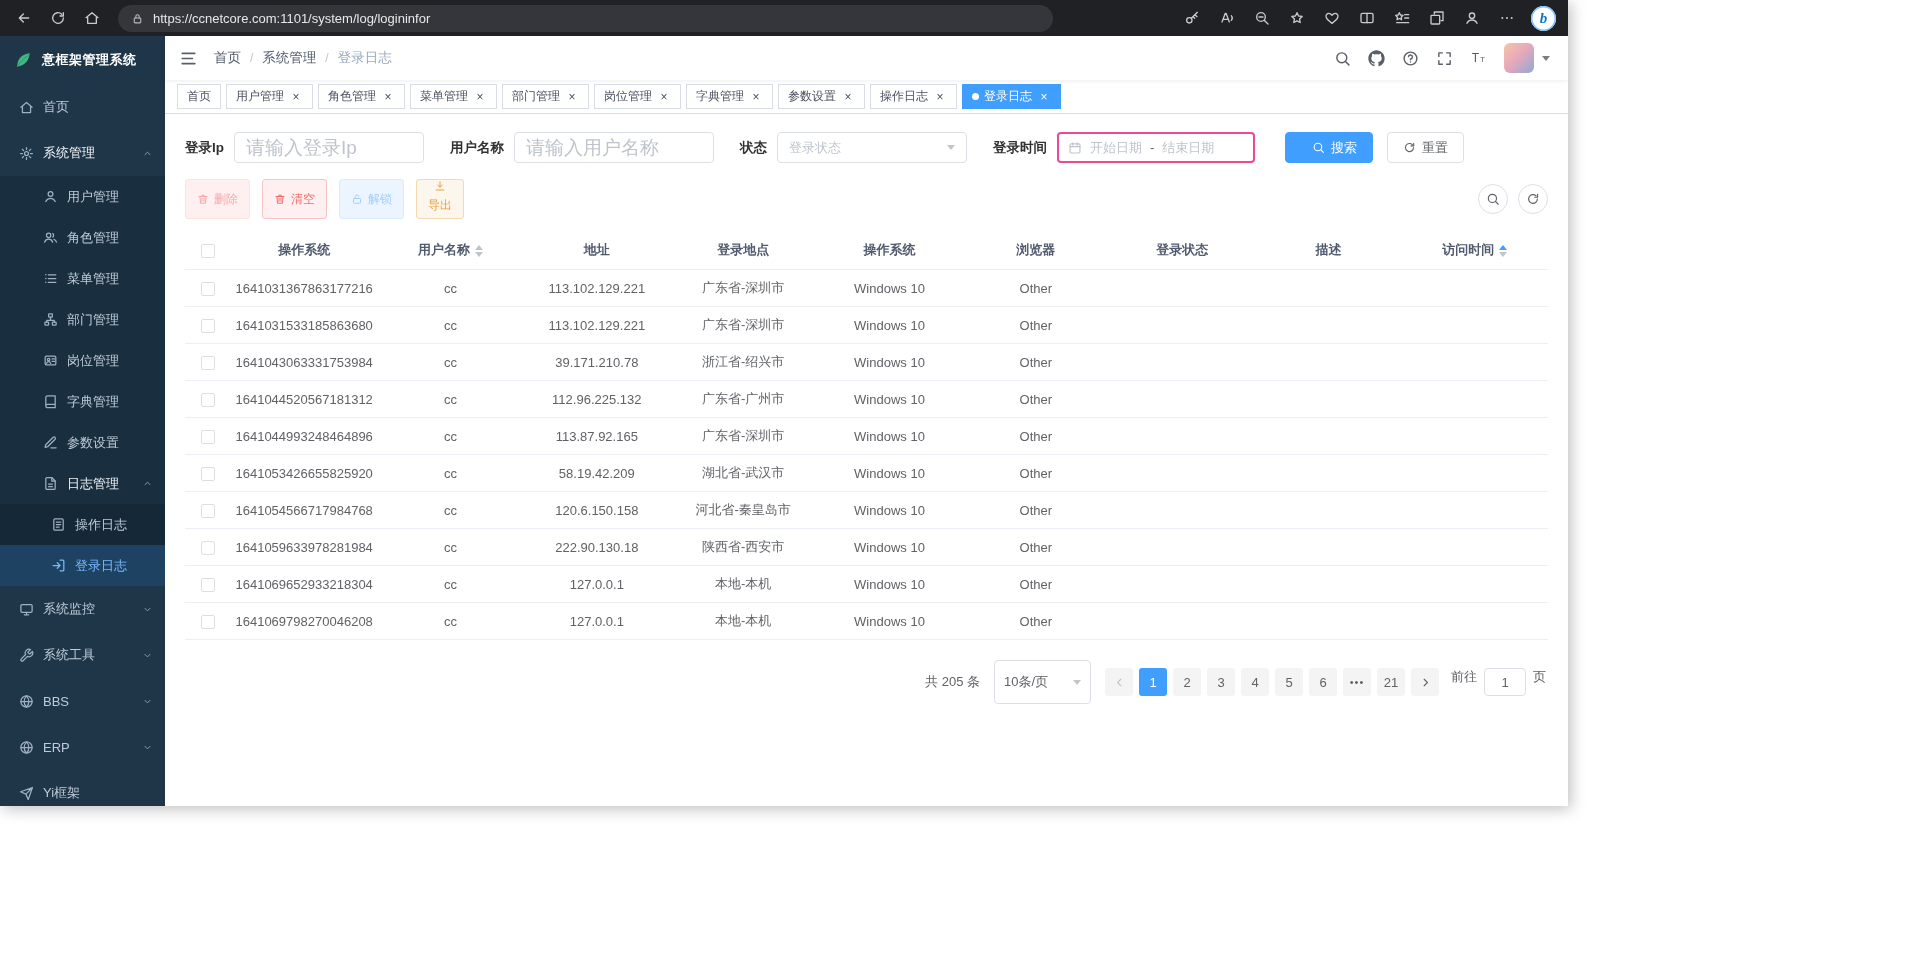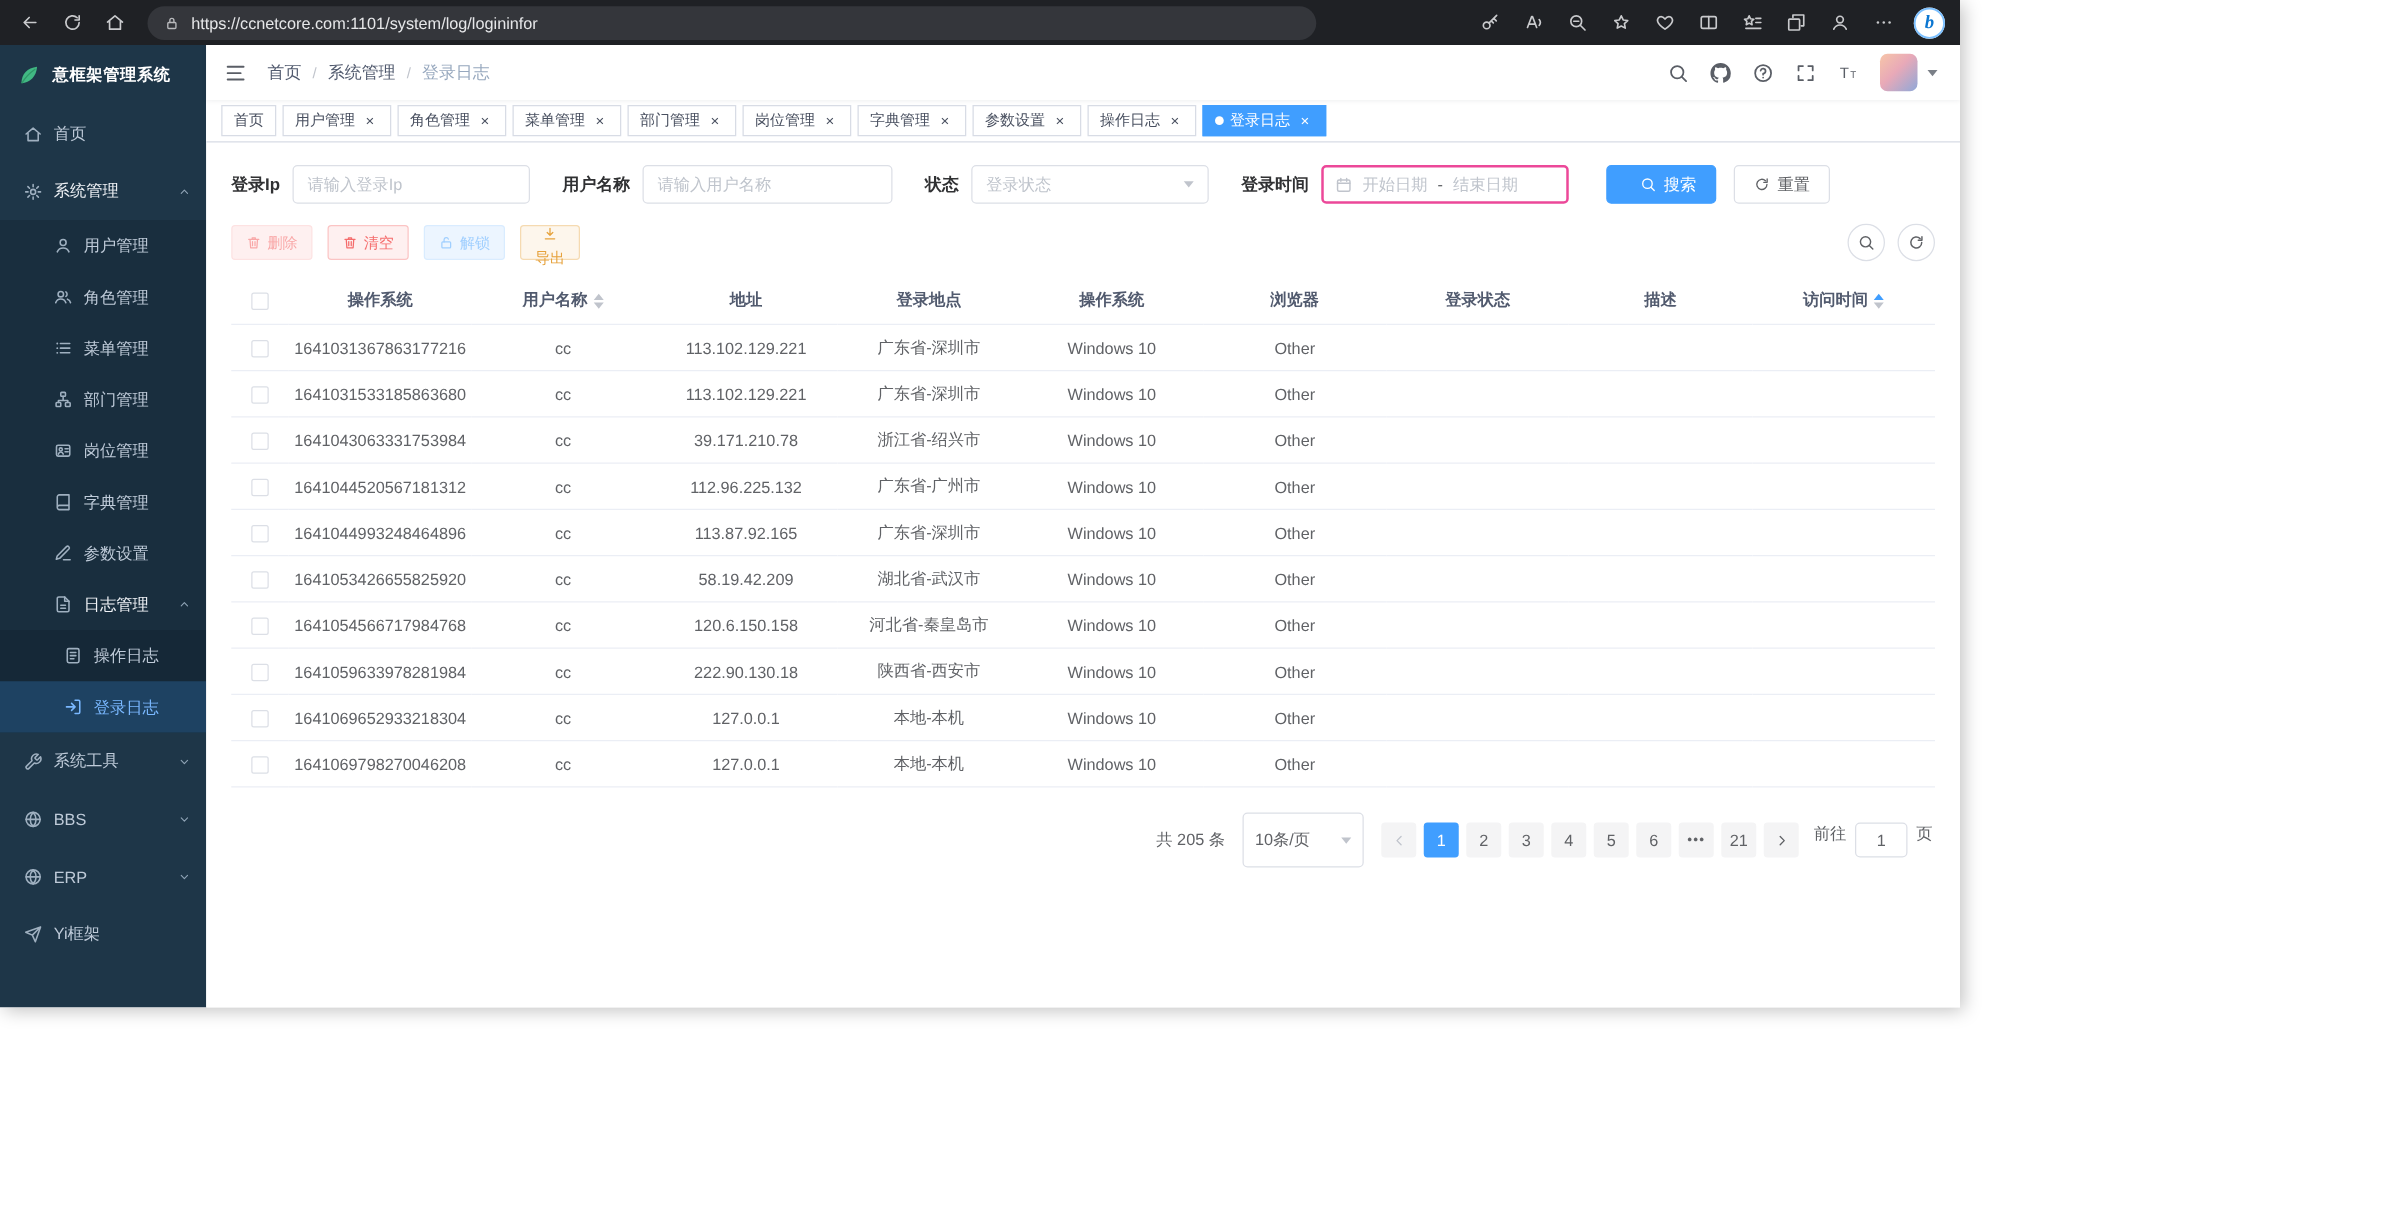--- a/index.html
+++ b/index.html
@@ -60,37 +60,37 @@
   .tab{display:inline-flex;align-items:center;gap:5px;height:25px;padding:0 9px;border:1px solid #d8dce5;background:#fff;color:#495060;font-size:12px;cursor:pointer;white-space:nowrap;}
   .tab.active{background:#409eff;border-color:#409eff;color:#fff;}
   .tab-dot{width:7px;height:7px;border-radius:50%;background:#fff;display:inline-block;}
   .tab-close{font-size:12px;width:14px;height:14px;display:inline-flex;align-items:center;justify-content:center;border-radius:50%;}
 
   
   .content{flex:1;padding:14px 20px 0;overflow:hidden;}
   .filters{display:flex;align-items:center;margin:4px 0 16px;}
   .f-group{display:flex;align-items:center;margin-right:26px;}
   .f-label{font-size:13.5px;font-weight:bold;color:#303133;margin-right:10px;white-space:nowrap;}
-  .text-input{height:31px;border:1px solid #dcdfe6;border-radius:4px;padding:0 11px;font-size:13px;color:#0c4a6e;outline:none;background:#fff;}
+  .text-input{height:31px;border:1px solid #dcdfe6;border-radius:4px;padding:0 11px;font-size:19px;color:#0c4a6e;outline:none;background:#fff;}
   .text-input::placeholder{color:#bfc4cc;}
   .w-ip{width:190px;}.w-name{width:200px;}
   .select-box{width:190px;height:31px;border:1px solid #dcdfe6;border-radius:4px;display:flex;align-items:center;justify-content:space-between;padding:0 11px;font-size:13px;color:#bfc4cc;cursor:pointer;background:#fff;}
   .select-caret{width:0;height:0;border-left:4.5px solid transparent;border-right:4.5px solid transparent;border-top:5px solid #c0c4cc;}
   .date-box{width:198px;height:31px;border:2px solid #ec4899;border-radius:4px;display:flex;align-items:center;gap:8px;padding:0 9px;font-size:13px;color:#bfc4cc;cursor:pointer;background:#fff;white-space:nowrap;}
   .date-box .sep{color:#606266;}
   .date-box .icon{color:#c0c4cc;font-size:14px;}
   .btn{display:inline-flex;align-items:center;gap:6px;height:31px;padding:0 15px;border-radius:4px;border:1px solid #dcdfe6;background:#fff;color:#606266;font-size:13px;cursor:pointer;white-space:nowrap;}
   .btn .icon{font-size:13px;}
   .btn-search{background:#409eff;border-color:#409eff;color:#fff;margin-left:4px;padding-left:26px;}
   .btn-reset{margin-left:14px;}
 
   
   .toolbar{display:flex;align-items:center;margin-bottom:12px;}
   .tb-buttons{display:flex;align-items:center;}
-  .tb-btn{display:inline-flex;align-items:center;gap:5px;height:28px;padding:0 11px;border-radius:3px;font-size:12px;margin-right:12px;border:1px solid transparent;cursor:pointer;font-family:inherit;}
+  .tb-btn{display:inline-flex;align-items:center;gap:5px;height:40px;padding:0 11px;border-radius:3px;font-size:12px;margin-right:12px;border:1px solid transparent;cursor:pointer;font-family:inherit;}
   .tb-btn .icon{font-size:12px;}
   .style-danger-disabled{background:#fef0f0;border-color:#fde2e2;color:#f9a7a7;cursor:not-allowed;}
   .style-danger{background:#fef0f0;border-color:#fbc4c4;color:#f56c6c;}
   .style-primary-disabled{background:#ecf5ff;border-color:#d9ecff;color:#a0cfff;cursor:not-allowed;}
   .style-warning{background:#fdf6ec;border-color:#f5dab1;color:#e6a23c;flex-direction:column;}
   .tb-right{margin-left:auto;display:flex;gap:10px;}
   .mini-btn{width:30px;height:30px;border:1px solid #dcdfe6;border-radius:50%;display:flex;align-items:center;justify-content:center;color:#606266;cursor:pointer;background:#fff;}
   .mini-btn .icon{font-size:14px;}
 
   
@@ -370,20 +370,34 @@
               </div>
               <div class="menu-item lvl3 active">
                 <span class="icon mi-icon">
                   <svg viewBox="0 0 24 24" fill="none" stroke="currentColor" stroke-width="2" stroke-linecap="round" stroke-linejoin="round">
                     <path d="M14.5 3.5h4.5a1.5 1.5 0 0 1 1.5 1.5v14a1.5 1.5 0 0 1-1.5 1.5h-4.5M10 16.5L14.5 12 10 7.5M14.5 12h-11"></path>
                   </svg>
                 </span>
                 <span class="mi-label">登录日志</span>
               </div>
             </div>
+          </div>
+          <div class="menu-item lvl1">
+            <span class="icon mi-icon">
+              <svg viewBox="0 0 24 24" fill="none" stroke="currentColor" stroke-width="2" stroke-linecap="round" stroke-linejoin="round">
+                <rect x="3" y="4" width="18" height="12.5" rx="2"></rect>
+                <path d="M8.5 20.5h7M12 16.5v4"></path>
+              </svg>
+            </span>
+            <span class="mi-label">系统监控</span>
+            <span class="icon mi-caret">
+              <svg viewBox="0 0 24 24" fill="none" stroke="currentColor" stroke-width="2" stroke-linecap="round" stroke-linejoin="round">
+                <path d="M6.5 9.5L12 15l5.5-5.5"></path>
+              </svg>
+            </span>
           </div>
           <div class="menu-item lvl1">
             <span class="icon mi-icon">
               <svg viewBox="0 0 24 24" fill="none" stroke="currentColor" stroke-width="2" stroke-linecap="round" stroke-linejoin="round">
                 <path d="M14.7 6.3a1 1 0 0 0 0 1.4l1.6 1.6a1 1 0 0 0 1.4 0l3.77-3.77a6 6 0 0 1-7.94 7.94l-6.91 6.91a2.12 2.12 0 0 1-3-3l6.91-6.91a6 6 0 0 1 7.94-7.94l-3.76 3.76z"></path>
               </svg>
             </span>
             <span class="mi-label">系统工具</span>
             <span class="icon mi-caret">
               <svg viewBox="0 0 24 24" fill="none" stroke="currentColor" stroke-width="2" stroke-linecap="round" stroke-linejoin="round">

